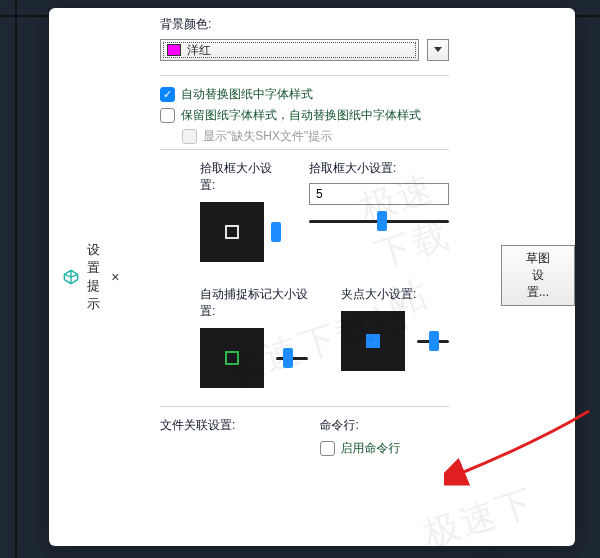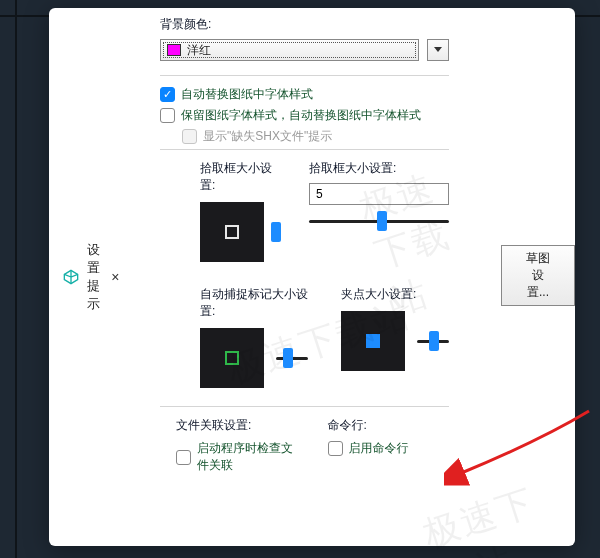--- a/index.html
+++ b/index.html
@@ -197,21 +197,20 @@
       align-items: center;
       padding: 0 6px;
       font-size: 12px;
       margin-top: 6px;
       margin-bottom: 6px;
     }
     .bottom-row {
       display: flex;
       gap: 30px;
       margin-top: 4px;
-      margin-left: 16px;
     }
     .footer {
       display: flex;
       align-items: center;
       padding: 12px 26px 16px 26px;
       gap: 16px;
     }
     .btn {
       border: 1px solid #888;
       background: linear-gradient(#fdfdfd, #eaeaea);
@@ -351,24 +350,20 @@
           </div>
         </div>
       </div>
     </div>
 
     <hr class="divider">
 
     <div class="bottom-row">
       <div class="col">
         <div class="section-label">文件关联设置:</div>
-        <div class="checkbox-row">
-          <span class="cb"></span>
-          <span>启动程序时检查文件关联</span>
-        </div>
       </div>
       <div class="col">
         <div class="section-label">命令行:</div>
         <div class="checkbox-row">
           <span class="cb"></span>
           <span>启用命令行</span>
         </div>
       </div>
     </div>
 

